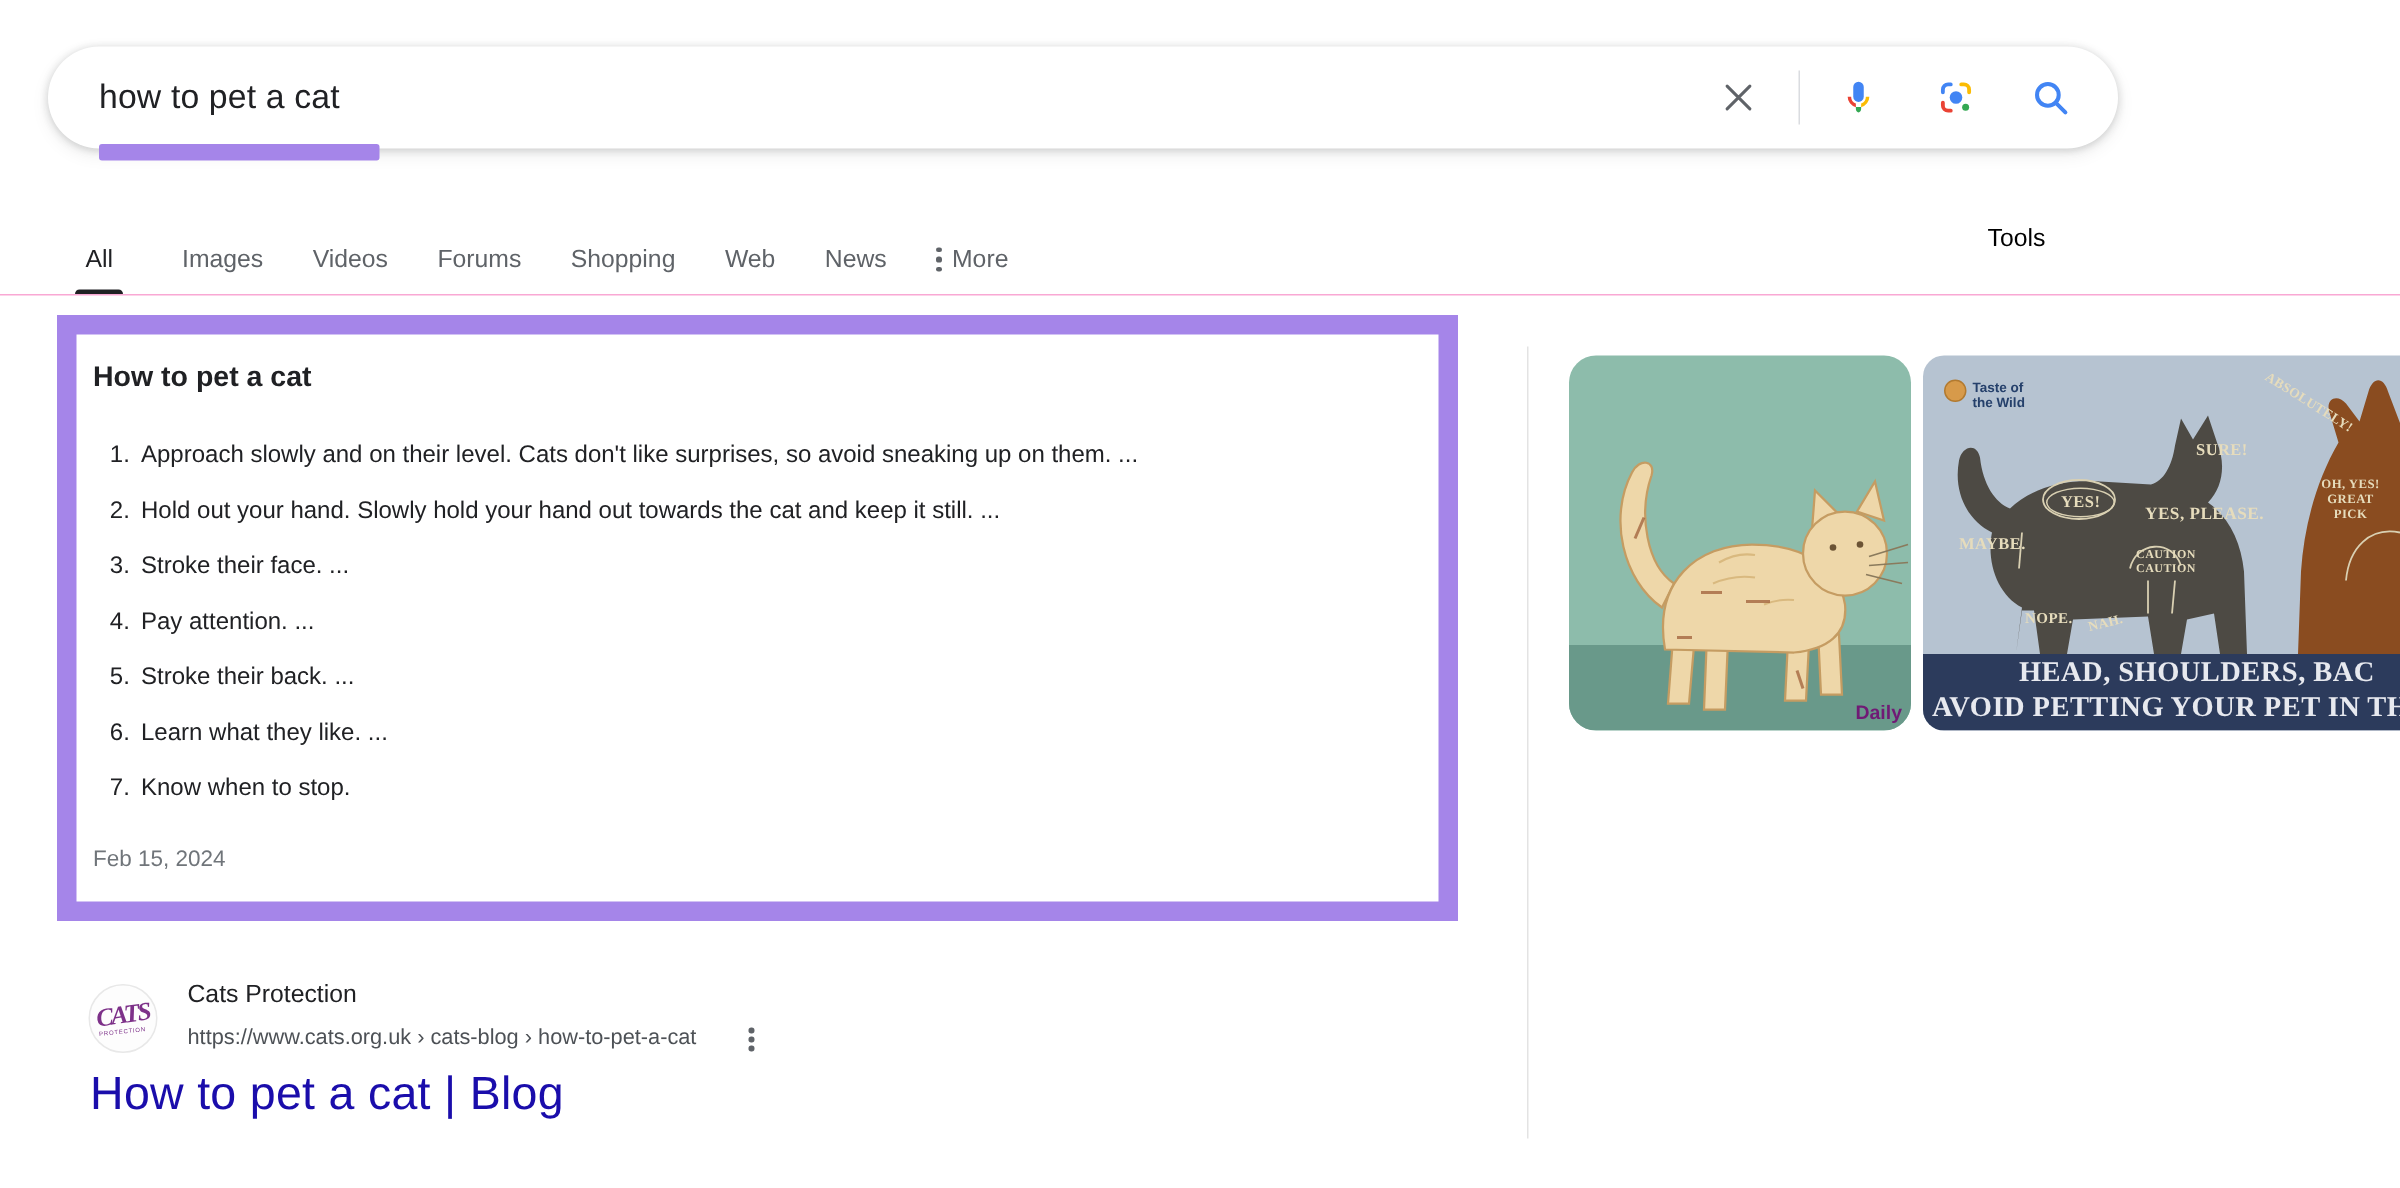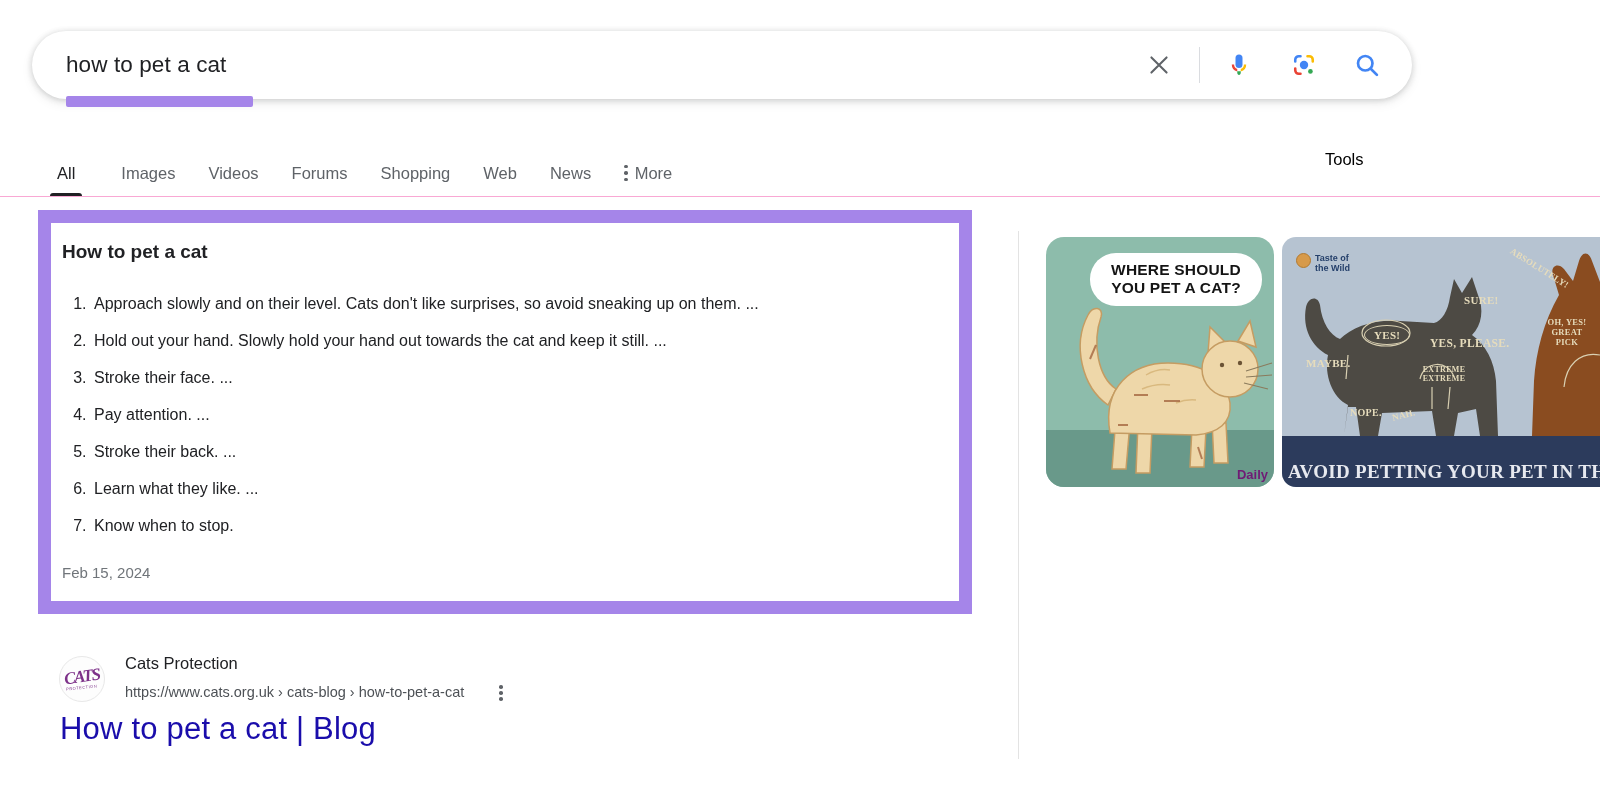--- a/index.html
+++ b/index.html
@@ -222,21 +222,20 @@
         <path d="M198,146 L222,152"></path>
     </g>
     <g stroke="#a0603a" stroke-width="2" opacity=".75" fill="none">
       <path d="M88,158 h14"></path>
         <path d="M118,164 h16"></path>
         <path d="M72,188 h10"></path>
         <path d="M44,122 l6,-14"></path>
         <path d="M152,210 l4,12"></path>
     </g>
   </svg>
-  <figcaption class="bubble">WHERE SHOULD YOU PET A CAT?</figcaption>
   <span class="watermark1">Daily</span>
 </figure>
 
 <figure class="img2">
   <svg width="318" height="250" viewBox="0 0 318 250">
     <path fill="#4d4a44" d="M62,199 L66,168 C50,160 42,138 46,118 C30,110 20,92 24,70 C26,60 36,58 38,68 C40,86 48,98 58,102 C70,90 92,82 118,84 L152,86 C160,84 166,74 168,60 L172,42 L180,56 L190,40 L196,58 C202,72 200,88 190,98 C204,108 212,124 214,144 L216,199 L198,199 L194,172 L176,176 L172,199 L154,199 L150,174 L100,176 L96,199 L78,199 L74,170 L66,170 Z"></path>
     <path fill="#8a4c20" d="M318,240 L318,45 L310,24 C307,14 300,14 297,24 L291,44 L282,32 C276,25 268,29 271,38 L277,58 C262,84 254,114 252,144 L250,199 L252,240 Z"></path>
     <g fill="none" stroke="#d9d0b2" stroke-width="1.2">
       <ellipse cx="104" cy="96" rx="24" ry="13"></ellipse>
       <path d="M138,142 C142,124 166,122 172,140"></path>
@@ -247,21 +246,22 @@
     </g>
   </svg>
   <div class="logo2">
     <span class="logo2-circle"></span>
     <span class="logo2-text">Taste of the Wild</span>
   </div>
   <span class="lbl lb-sure">SURE!</span>
   <span class="lbl lb-yes">YES!</span>
   <span class="lbl lb-yesplease">YES, PLEASE.</span>
   <span class="lbl lb-maybe">MAYBE.</span>
-  <span class="lbl lb-extreme">EXTREME EXTREME</span>
+  <span class="lbl lb-extreme">CAUTION CAUTION</span>
   <span class="lbl lb-nope">NOPE.</span>
   <span class="lbl lb-nah">NAH.</span>
   <span class="lbl lb-abs">ABSOLUTELY!</span>
   <span class="lbl lb-pick">OH, YES! GREAT PICK</span>
   <div class="band2">
+    <span class="l1">HEAD, SHOULDERS, BAC</span>
     <span class="l2">AVOID PETTING YOUR PET IN TH</span>
   </div>
 </figure>
 
 </body></html>

